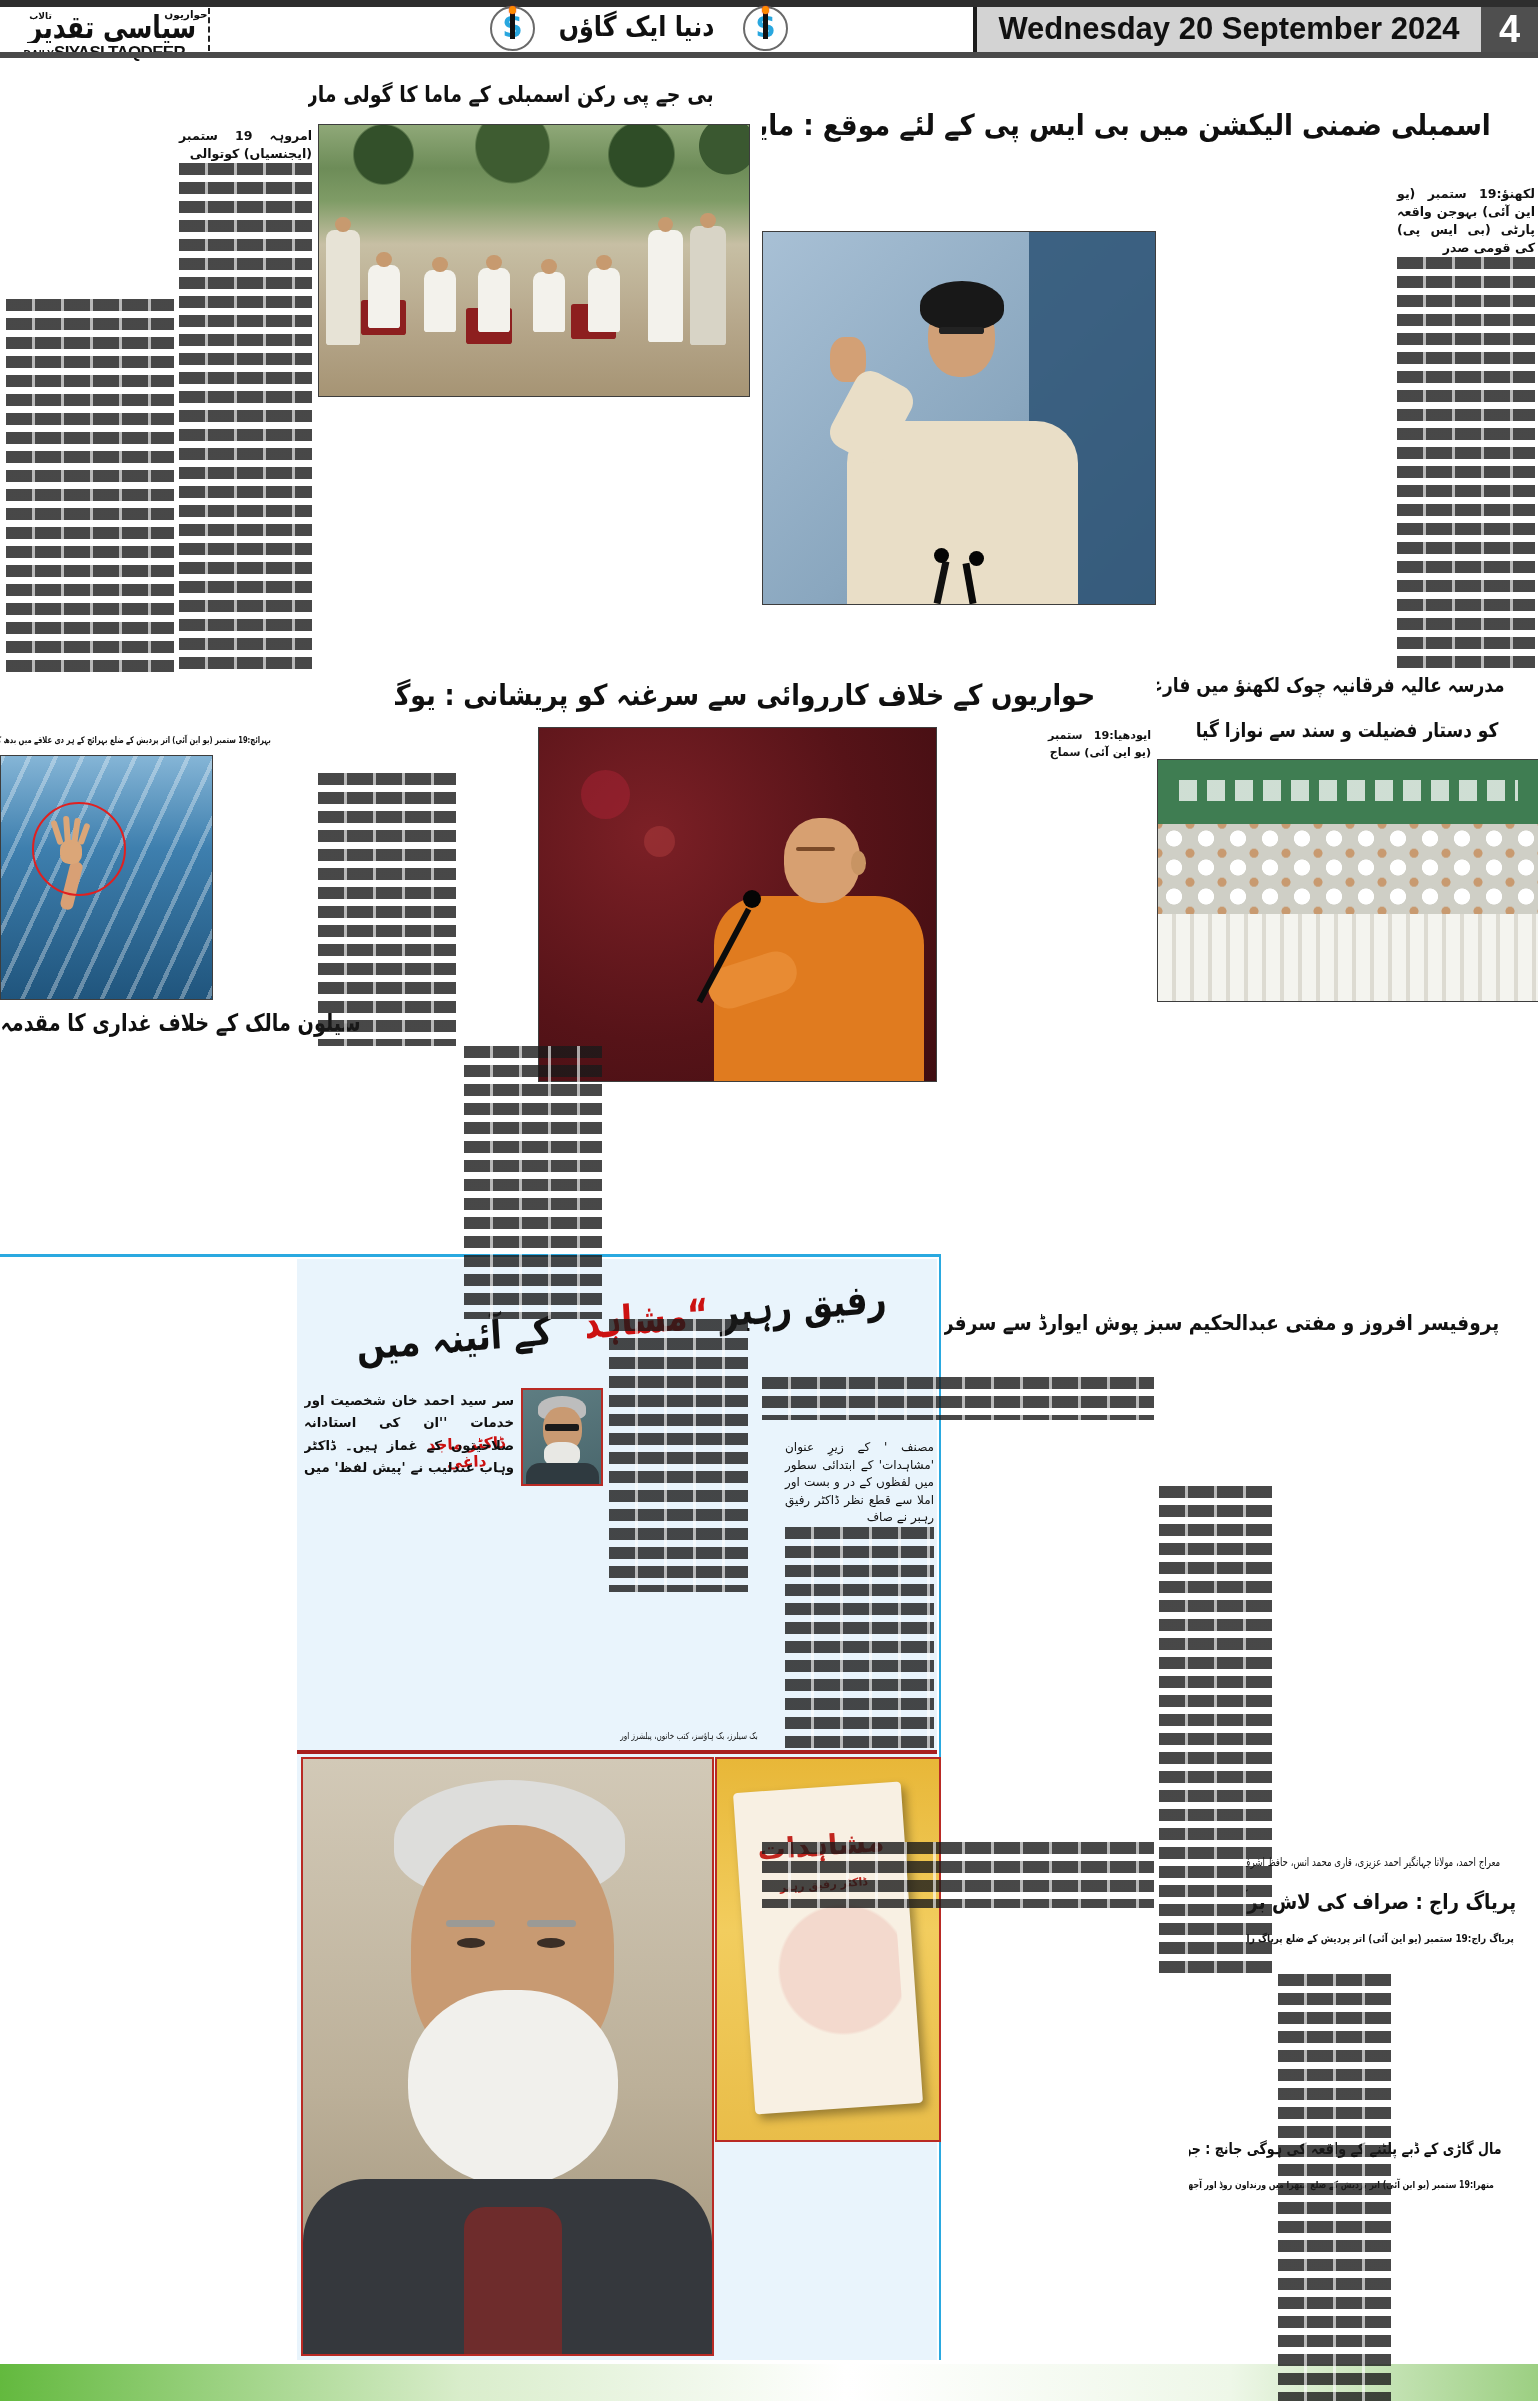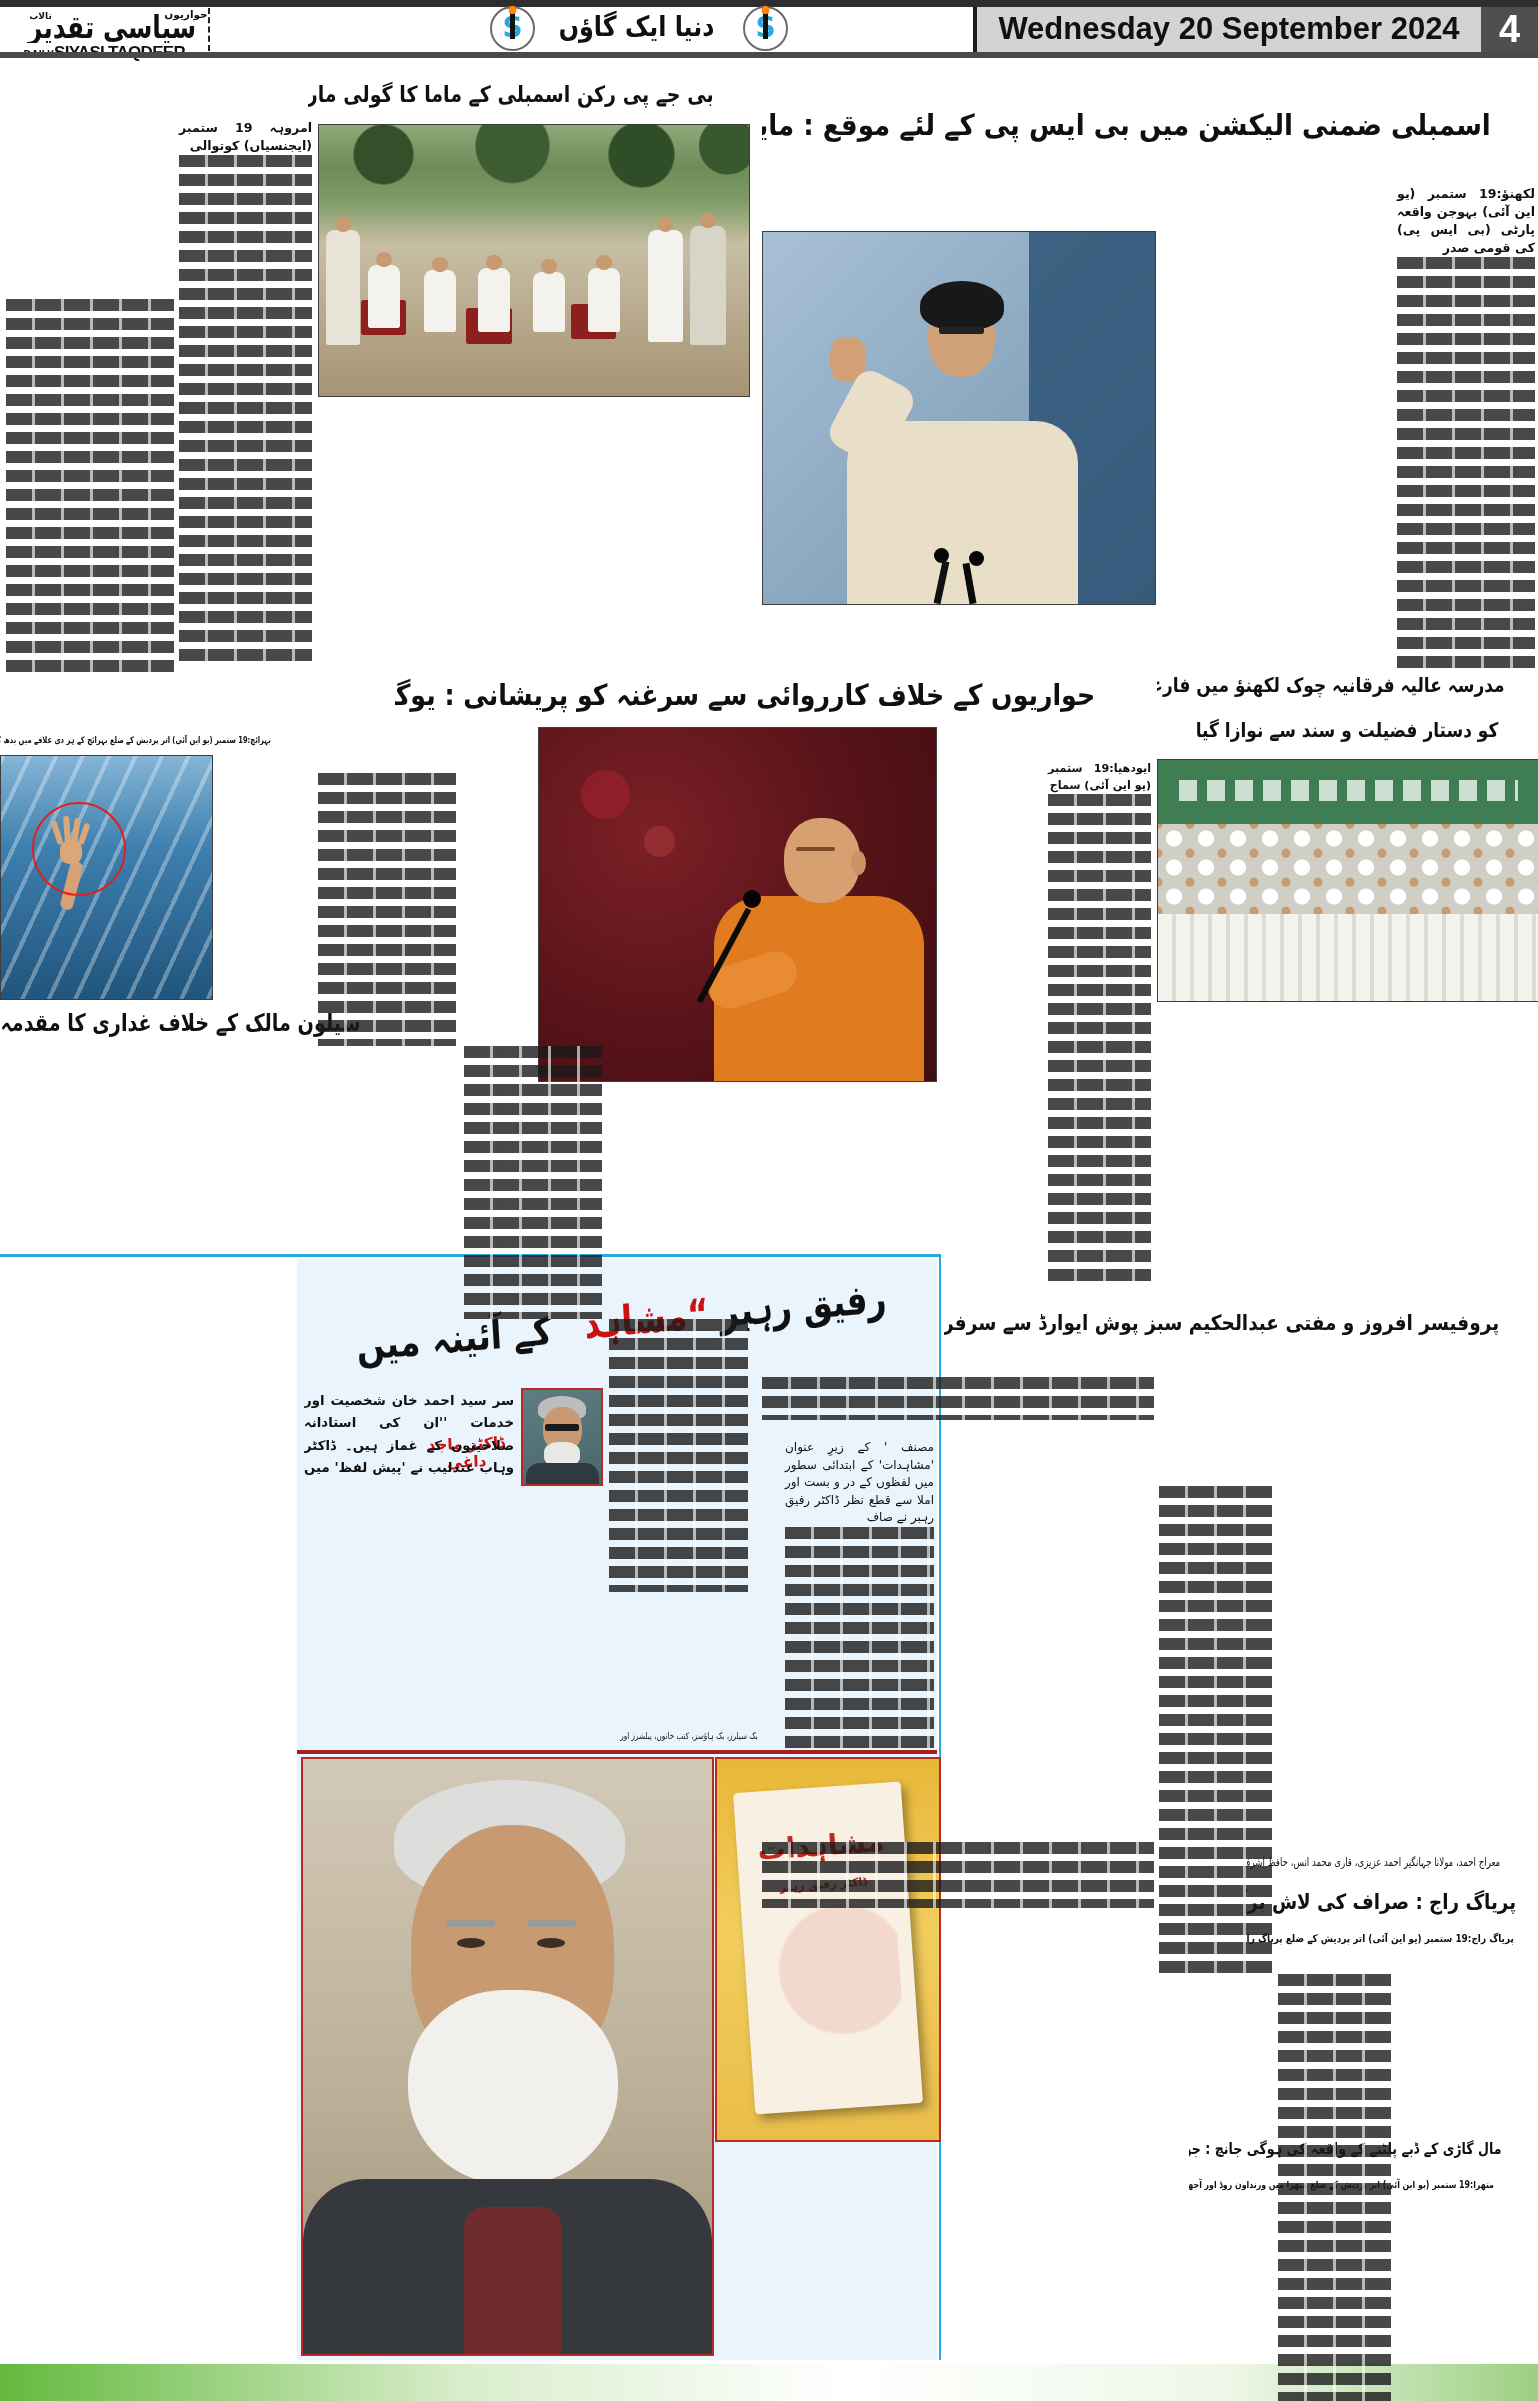--- a/index.html
+++ b/index.html
@@ -70,21 +70,21 @@
   </div>
   <div class="a" style="left:1481px;top:7px;width:57px;height:45px;background:#4f4f4f;">
     <div class="a" style="left:0;top:1.4px;width:57px;text-align:center;font-size:38px;font-weight:bold;color:#fff;">4</div>
   </div>
   <div class="a" style="left:0;top:52px;width:1538px;height:6.3px;background:#4a4a4a;"></div>
 
   <div class="a u hl" style="left:308px;top:64px;width:448px;height:60px;line-height:60px;font-size:22.4px;">
     <span style="transform:scaleX(.85);">بی جے پی رکن اسمبلی کے ماما کا گولی مار کر قتل</span>
   </div>
 
-  <div class="col" style="left:179px;top:119px;width:133px;height:545px;">
+  <div class="col" style="left:179px;top:127px;width:133px;height:545px;">
     <div class="u dl">امروہہ 19 ستمبر (ایجنسیاں) کوتوالی</div>
     <div class="fl"></div>
   </div>
   <div class="fl a" style="left:5.6px;top:299px;width:168px;height:373px;"></div>
 
   <div class="photo" style="left:318px;top:124px;width:430px;height:271px;
        background:linear-gradient(180deg,#8fa878 0%,#6d8c58 16%,#7f9c66 28%,#c7bfa4 44%,#b7a88c 72%,#a69474 100%);">
     <div class="a" style="left:0;top:0;width:430px;height:84px;
          background:radial-gradient(circle at 15% 35%, #33502a 0 29px, transparent 31px),
                     radial-gradient(circle at 45% 25%, #3e5c31 0 36px, transparent 38px),
@@ -183,21 +183,21 @@
     <div class="a" style="left:105px;top:98px;width:31px;height:31px;background:#b44;border-radius:50%;opacity:.4;"></div>
     <div class="a" style="left:175px;top:168px;width:210px;height:185px;background:#e07b1f;border-radius:49px 49px 0 0;"></div>
     <div class="a" style="left:168px;top:231px;width:91px;height:42px;background:#e88b33;transform:rotate(-18deg);border-radius:21px;"></div>
     <div class="a" style="left:245px;top:90px;width:76px;height:85px;background:#d7a071;border-radius:46%;"></div>
     <div class="a" style="left:312px;top:123px;width:15.4px;height:24px;background:#c89463;border-radius:50%;"></div>
     <div class="a" style="left:257px;top:119px;width:39px;height:4.2px;background:#7a4a28;border-radius:2.1px;"></div>
     <div class="a" style="left:182px;top:175px;width:6.3px;height:105px;background:#0c0c0c;transform:rotate(28deg);"></div>
     <div class="a" style="left:204px;top:162px;width:18px;height:18px;background:#050505;border-radius:50%;"></div>
   </div>
 
-  <div class="col" style="left:1048px;top:760px;width:103px;height:527px;">
+  <div class="col" style="left:1048px;top:727px;width:103px;height:527px;align-items:center;">
     <div class="u dl" style="font-size:11.2px;line-height:17px;">ایودھیا:19 ستمبر (یو این آئی) سماج</div>
     <div class="fl"></div>
   </div>
 
   <div class="a u hl" style="left:1157px;top:664px;width:381px;height:43px;line-height:43px;font-size:20px;">
     <span style="transform:scaleX(.85);">مدرسہ عالیہ فرقانیہ چوک لکھنؤ میں فارغین</span>
   </div>
   <div class="a u hl" style="left:1157px;top:709px;width:381px;height:43px;line-height:43px;font-size:20px;">
     <span style="transform:scaleX(.85);">کو دستار فضیلت و سند سے نوازا گیا</span>
   </div>

